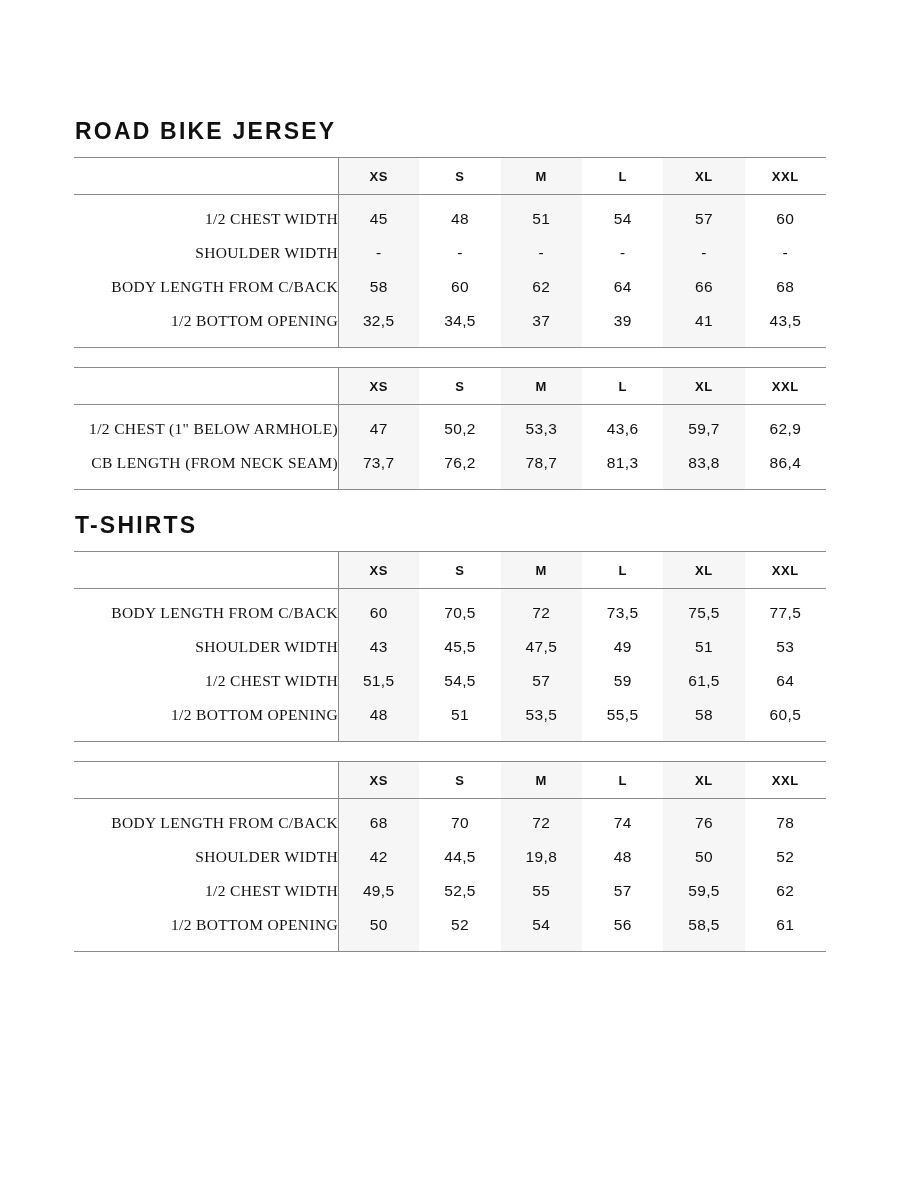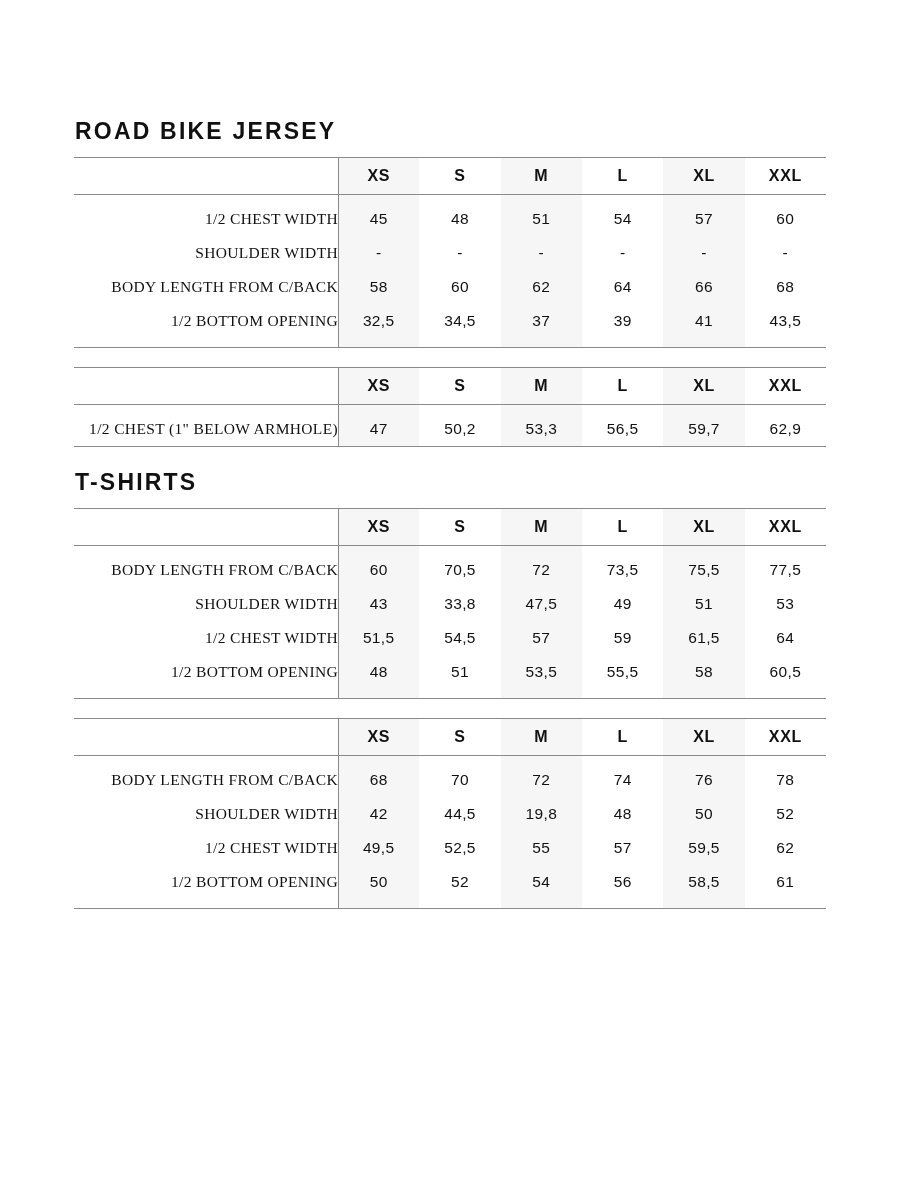--- a/index.html
+++ b/index.html
@@ -60,21 +60,21 @@
   table.size-table th,
   table.size-table td {
     padding: 0;
     margin: 0;
     border: 0;
   }
 
   
   tr.head-row th {
     height: 36px;
-    font-size: 16px;
+    font-size: 13px;
     font-weight: bold;
     letter-spacing: 0.6px;
     text-align: center;
     vertical-align: middle;
     color: #111111;
     border-top: 1px solid #8a8a8a;
     border-bottom: 1px solid #8a8a8a;
   }
   tr.head-row th.lbl-head {
     border-top: 1px solid #8a8a8a;
@@ -255,23 +255,32 @@
                 <th>XL</th>
                 <th>XXL</th>
               </tr>
             </thead>
             <tbody>
               <tr class="first-body">
                 <td class="row-label">1/2 CHEST (1" BELOW ARMHOLE)</td>
                 <td class="val">47</td>
                 <td class="val">50,2</td>
                 <td class="val">53,3</td>
-                <td class="val">56,5</td>
+                <td class="val">43,6</td>
                 <td class="val">59,7</td>
                 <td class="val">62,9</td>
+              </tr>
+              <tr class="last-body">
+                <td class="row-label">CB LENGTH (FROM NECK SEAM)</td>
+                <td class="val">73,7</td>
+                <td class="val">76,2</td>
+                <td class="val">78,7</td>
+                <td class="val">81,3</td>
+                <td class="val">83,8</td>
+                <td class="val">86,4</td>
               </tr>
             </tbody>
           </table>
           <div class="bottom-rule"></div>
         </div>
       </div>
       <div class="section-gap"></div>
       <div class="section">
         <div class="section-title">T-SHIRTS</div>
         <div class="tbl-wrap">
@@ -308,21 +317,21 @@
                 <td class="val">60</td>
                 <td class="val">70,5</td>
                 <td class="val">72</td>
                 <td class="val">73,5</td>
                 <td class="val">75,5</td>
                 <td class="val">77,5</td>
               </tr>
               <tr>
                 <td class="row-label">SHOULDER WIDTH</td>
                 <td class="val">43</td>
-                <td class="val">33,8</td>
+                <td class="val">45,5</td>
                 <td class="val">47,5</td>
                 <td class="val">49</td>
                 <td class="val">51</td>
                 <td class="val">53</td>
               </tr>
               <tr>
                 <td class="row-label">1/2 CHEST WIDTH</td>
                 <td class="val">51,5</td>
                 <td class="val">54,5</td>
                 <td class="val">57</td>

